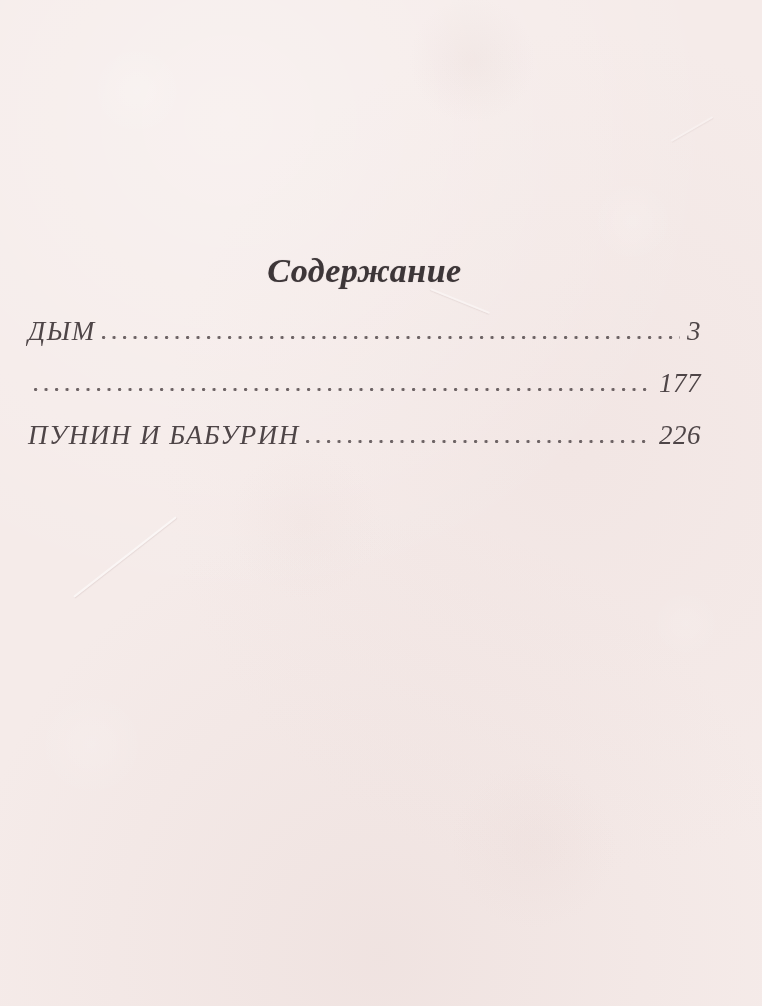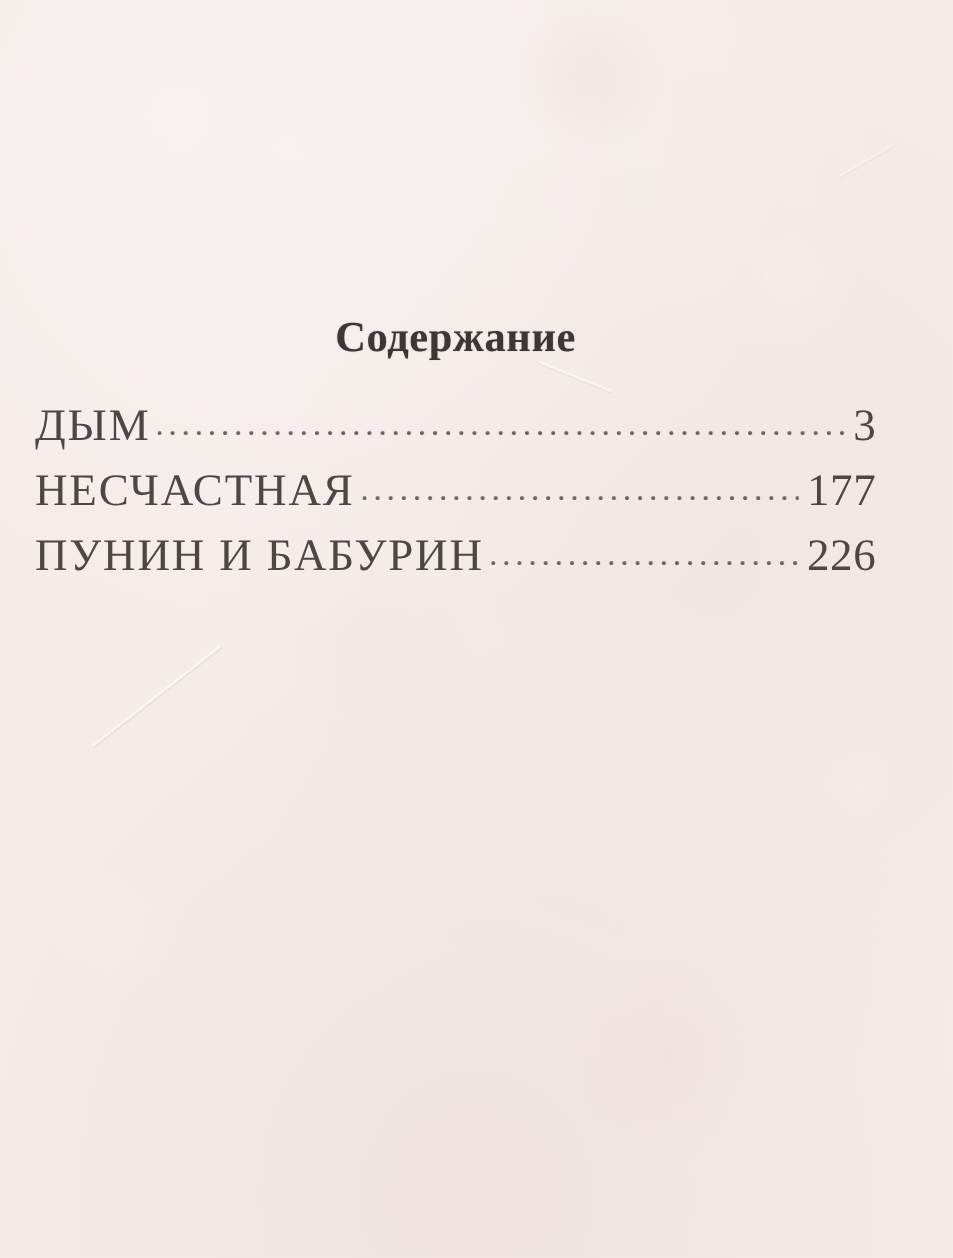--- a/index.html
+++ b/index.html
@@ -15,20 +15,21 @@
   }
   .scan-page {
     position: relative;
     width: 762px;
     height: 1006px;
     background:
       radial-gradient(120% 90% at 30% 12%, rgba(255,255,255,0.30) 0%, rgba(255,255,255,0) 55%),
       radial-gradient(90% 70% at 75% 45%, rgba(236,220,218,0.35) 0%, rgba(236,220,218,0) 60%),
       radial-gradient(100% 80% at 50% 95%, rgba(226,206,203,0.28) 0%, rgba(226,206,203,0) 55%),
       #f5ebe9;
+    font-style: italic;
   }
   
   .paper-texture {
     position: absolute;
     inset: 0;
     pointer-events: none;
     background-image:
       radial-gradient(circle 70px at 18% 9%,  rgba(255,255,255,0.16), rgba(255,255,255,0) 70%),
       radial-gradient(circle 90px at 62% 6%,  rgba(222,203,200,0.18), rgba(222,203,200,0) 70%),
       radial-gradient(circle 60px at 83% 22%, rgba(255,255,255,0.14), rgba(255,255,255,0) 70%),
@@ -60,23 +61,23 @@
     line-height: 38px;
     font-weight: bold;
     letter-spacing: 0.5px;
     color: #3d3638;
     margin: 0 0 24px 0;
     text-shadow: 0 0 1px rgba(61,54,56,0.35);
   }
   .toc-list { display: block; }
   .toc-row {
     display: flex;
-    align-items: center;
+    align-items: flex-start;
     height: 52px;
-    font-size: 36px;
+    font-size: 27px;
     line-height: 34px;
     color: #4e4547;
   }
   .toc-row .entry-title {
     white-space: nowrap;
     letter-spacing: 1.5px;
   }
   .toc-row .dot-leader {
     flex: 1 1 auto;
     height: 34px;
@@ -105,21 +106,20 @@
 
     <div class="toc-list">
 
       <div class="toc-row">
         <span class="entry-title">ДЫМ</span>
         <span class="dot-leader"></span>
         <span class="page-number">3</span>
       </div>
 
       <div class="toc-row">
-        <span class="entry-title">НЕСЧАСТНАЯ</span>
         <span class="dot-leader"></span>
         <span class="page-number">177</span>
       </div>
 
       <div class="toc-row">
         <span class="entry-title">ПУНИН И БАБУРИН</span>
         <span class="dot-leader"></span>
         <span class="page-number">226</span>
       </div>
 

